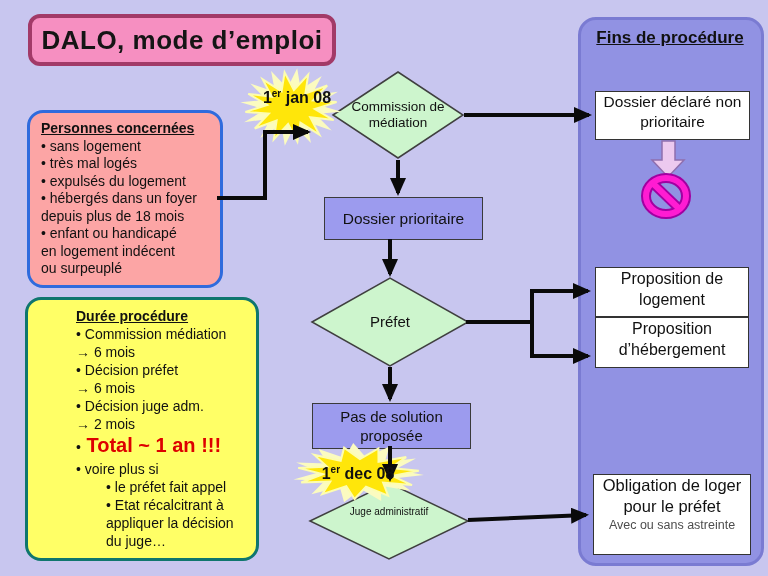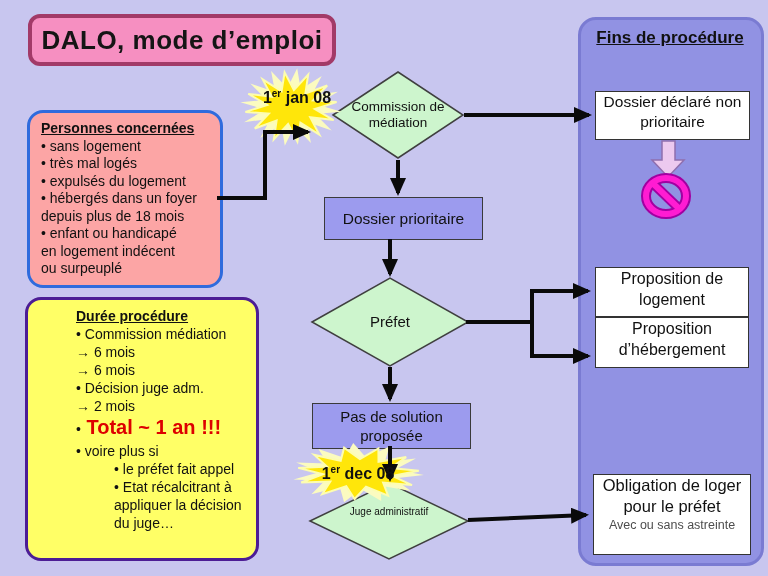--- a/index.html
+++ b/index.html
@@ -10,26 +10,26 @@
   
   #title-box{position:absolute;left:28px;top:14px;width:300px;height:44px;
     background:#f68fc1;border:4px solid #a23a68;border-radius:12px;z-index:1;
     display:flex;align-items:center;justify-content:center;}
   #title-box .t{font-size:26px;font-weight:bold;color:#151515;letter-spacing:.5px;}
 
   
   .info{position:absolute;z-index:1;border-radius:16px;padding:7px 11px;font-size:14px;line-height:17.5px;}
   #personnes-box{left:27px;top:110px;width:168px;height:158px;background:#fca5a5;border:3px solid #2f6bdd;}
   #duree-box{left:25px;top:297px;width:169px;height:244px;background:#ffff66;border:3px solid #ededi2e;}
-  #duree-box{border:3px solid #4c1d95;padding-left:48px;}
+  #duree-box{border:3px solid #0f766e;padding-left:48px;}
   .info .head{font-weight:bold;text-decoration:underline;}
   #duree-box{line-height:18px;}
   .tot{font-size:20px;font-weight:bold;color:#dd0000;line-height:25px;}
   .tot .blt{color:#111;font-size:14px;font-weight:normal;}
-  .sub{margin-left:38px;}
+  .sub{margin-left:30px;}
 
   
   .frect{position:absolute;z-index:1;background:#9c9bee;border:1.5px solid #3a3a3a;
     display:flex;align-items:center;justify-content:center;text-align:center;}
   #rect-prioritaire{left:324px;top:197px;width:157px;height:41px;font-size:15.5px;}
   #rect-solution{left:312px;top:403px;width:157px;height:44px;font-size:15px;line-height:19px;}
 
   
   #fins-panel{position:absolute;left:578px;top:17px;width:180px;height:543px;z-index:1;
     background:#9192e3;border:3px solid #7a7bd2;border-radius:18px;}
@@ -70,20 +70,21 @@
     <div>depuis plus de 18 mois</div>
     <div>• enfant ou handicapé</div>
     <div>en logement indécent</div>
     <div>ou surpeuplé</div>
   </div>
 
   <div id="duree-box" class="info">
     <div class="head">Durée procédure</div>
     <div>• Commission médiation</div>
     <div>→ 6 mois</div>
+    <div>• Décision préfet</div>
     <div>→ 6 mois</div>
     <div>• Décision juge adm.</div>
     <div>→ 2 mois</div>
     <div class="tot"><span class="blt">•</span> <span>Total ~ 1 an !!!</span></div>
     <div>• voire plus si</div>
     <div class="sub">• le préfet fait appel</div>
     <div class="sub">• Etat récalcitrant à</div>
     <div class="sub">appliquer la décision</div>
     <div class="sub">du juge…</div>
   </div>

